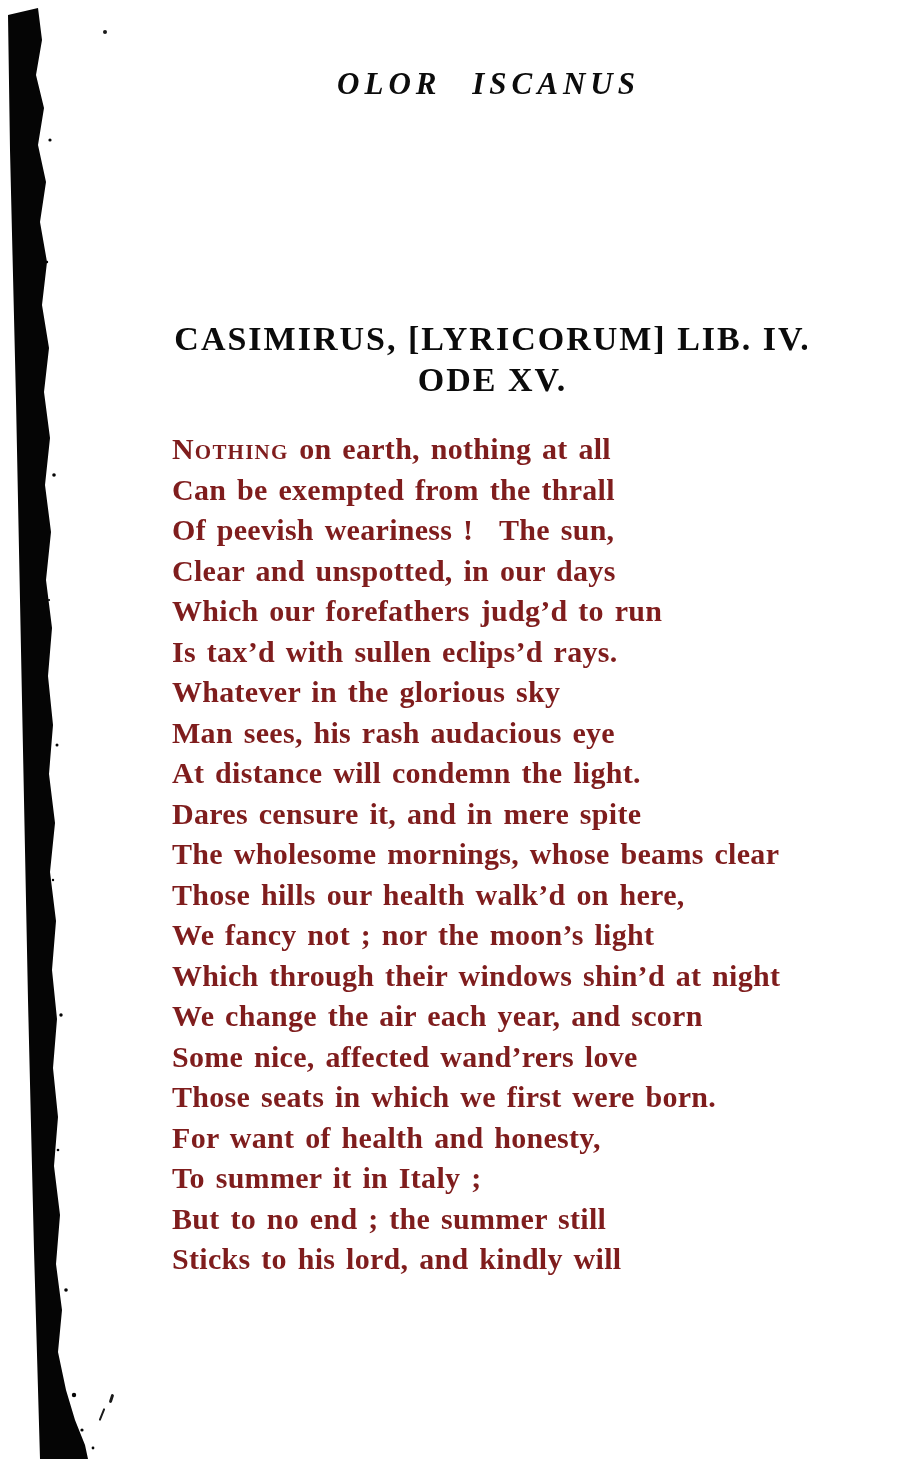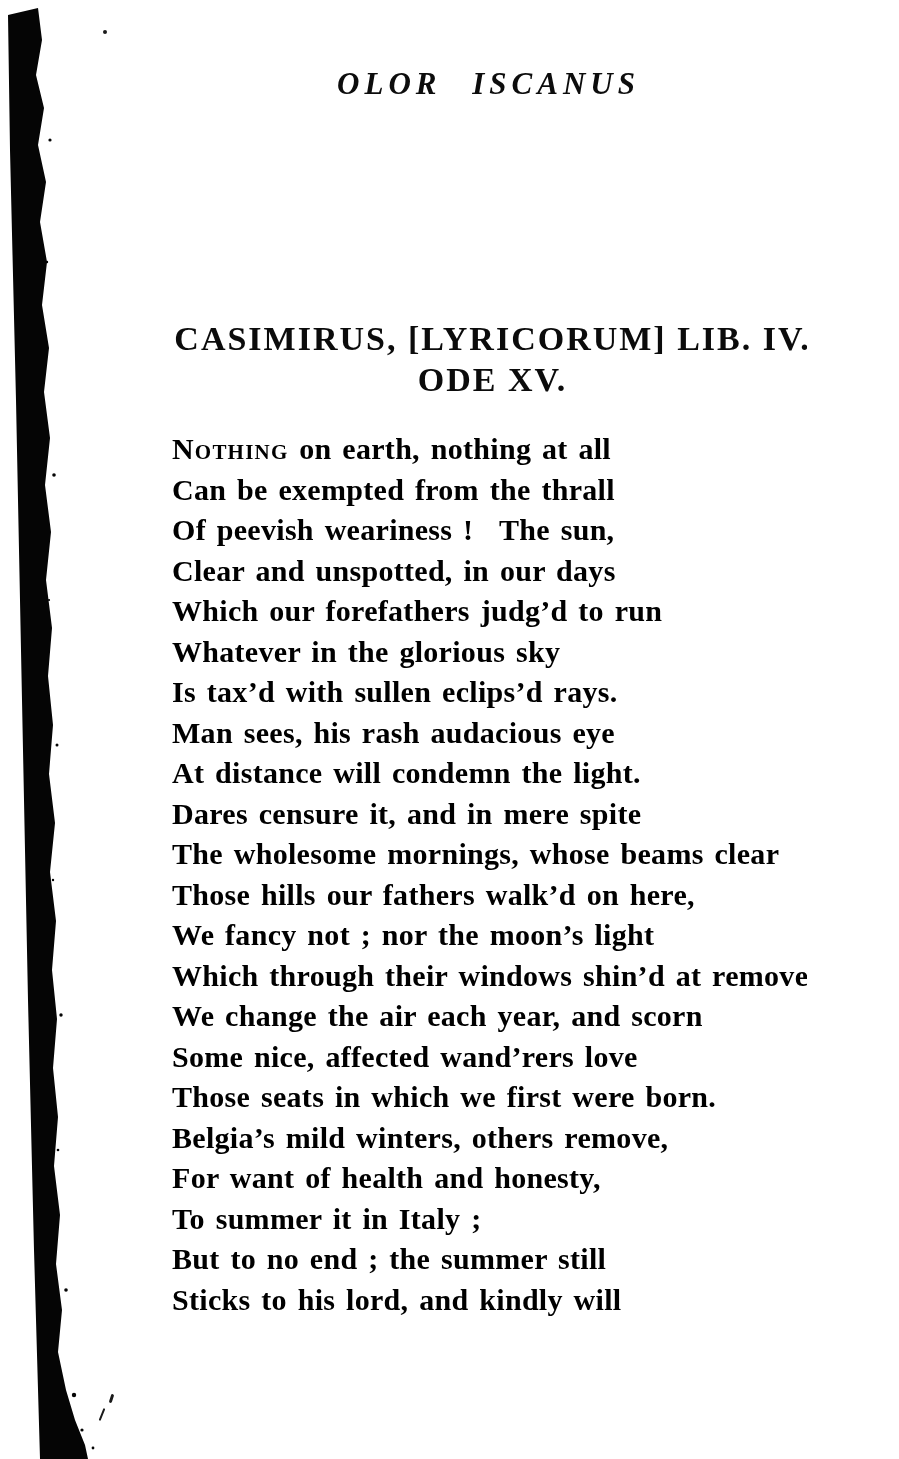--- a/index.html
+++ b/index.html
@@ -58,21 +58,21 @@
     color: #0b0b0b;
   }
   .poem {
     position: absolute;
     top: 429px; left: 94px;
     font-weight: 700;
     font-size: 30px;
     line-height: 40.5px;
     letter-spacing: 0.3px;
     word-spacing: 3px;
-    color: #000000;
+    color: #7f1d1d;
     white-space: nowrap;
   }
   .poem-line { height: 40.5px; }
   .smallcaps {
     font-variant: small-caps;
     letter-spacing: 1.2px;
   }
   .speck {
     position: absolute;
     background: #1a1a1a;
@@ -125,33 +125,32 @@
       <span>ODE XV.</span>
     </h1>
 
     <div class="poem">
       <div class="poem-line"><span class="smallcaps">Nothing</span><span> on earth, nothing at all</span></div>
       <div>
           <div class="poem-line">Can be exempted from the thrall</div>
           <div class="poem-line">Of peevish weariness !  The sun,</div>
           <div class="poem-line">Clear and unspotted, in our days</div>
           <div class="poem-line">Which our forefathers judg’d to run</div>
+          <div class="poem-line">Is tax’d with sullen eclips’d rays.</div>
           <div class="poem-line">Whatever in the glorious sky</div>
-          <div class="poem-line">Is tax’d with sullen eclips’d rays.</div>
           <div class="poem-line">Man sees, his rash audacious eye</div>
           <div class="poem-line">At distance will condemn the light.</div>
           <div class="poem-line">Dares censure it, and in mere spite</div>
           <div class="poem-line">The wholesome mornings, whose beams clear</div>
-          <div class="poem-line">Those hills our fathers walk’d on here,</div>
+          <div class="poem-line">Those hills our health walk’d on here,</div>
           <div class="poem-line">We fancy not ; nor the moon’s light</div>
-          <div class="poem-line">Which through their windows shin’d at remove</div>
+          <div class="poem-line">Which through their windows shin’d at night</div>
           <div class="poem-line">We change the air each year, and scorn</div>
           <div class="poem-line">Some nice, affected wand’rers love</div>
           <div class="poem-line">Those seats in which we first were born.</div>
-          <div class="poem-line">Belgia’s mild winters, others remove,</div>
           <div class="poem-line">For want of health and honesty,</div>
           <div class="poem-line">To summer it in Italy ;</div>
           <div class="poem-line">But to no end ; the summer still</div>
           <div class="poem-line">Sticks to his lord, and kindly will</div>
         </div>
     </div>
 
   </div>
 </div>
 

